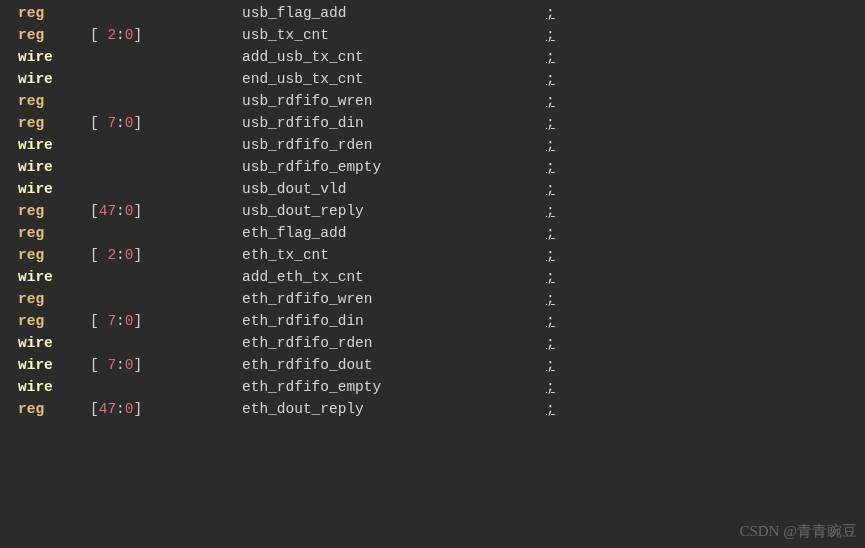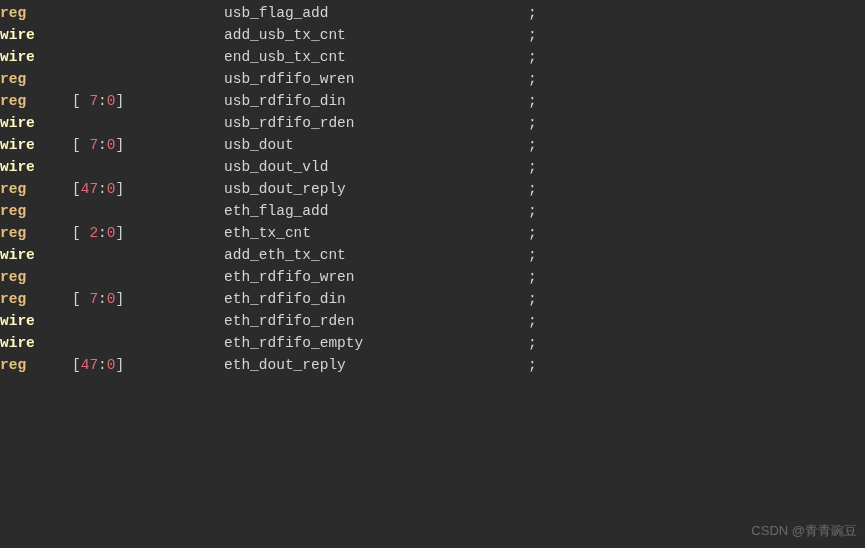--- a/index.html
+++ b/index.html
@@ -10,55 +10,58 @@
     line-height: 22px;
     color: #d4d4d4;
     width: 865px;
     height: 548px;
     overflow: hidden;
     position: relative;
     padding-top: 2px;
   }
   .line {
     white-space: pre;
-    padding-left: 0;
+    padding-left: 18px;
+    text-decoration: underline;
   }
   .kw-reg { color: #e8c07d; font-weight: bold; }
   .kw-wire { color: #fef9c3; font-weight: bold; }
   .bracket { color: #d4d4d4; }
   .num { color: #e06c75; }
   .ident { color: #d4d4d4; }
   .semi { color: #d4d4d4; }
   .watermark {
     position: absolute;
     right: 8px;
     bottom: 6px;
     color: rgba(220,220,220,0.35);
-    font-size: 13px;
-    font-family: Liberation Sans, sans-serif;
+    font-size: 15px;
+    font-family: Liberation Serif, serif;
   }
   .col-kw { display:inline-block; width: 72px; }
   .col-range { display:inline-block; width: 152px; }
   .col-ident { display:inline-block; width: 304px; }
 </style>
 </head>
 <body>
 
 <div id="code">
     <div class="line"><span class="col-kw"><span class="kw-reg">reg</span></span><span class="col-range"></span><span class="col-ident"><span class="ident">usb_flag_add</span></span><span class="semi">;</span></div>
+    <div class="line"><span class="col-kw"><span class="kw-reg">reg</span></span><span class="col-range"><span class="bracket">[</span>&nbsp;<span class="num">2</span><span class="bracket">:</span><span class="num">0</span><span class="bracket">]</span></span><span class="col-ident"><span class="ident">usb_tx_cnt</span></span><span class="semi">;</span></div>
     <div class="line"><span class="col-kw"><span class="kw-wire">wire</span></span><span class="col-range"></span><span class="col-ident"><span class="ident">add_usb_tx_cnt</span></span><span class="semi">;</span></div>
     <div class="line"><span class="col-kw"><span class="kw-wire">wire</span></span><span class="col-range"></span><span class="col-ident"><span class="ident">end_usb_tx_cnt</span></span><span class="semi">;</span></div>
     <div class="line"><span class="col-kw"><span class="kw-reg">reg</span></span><span class="col-range"></span><span class="col-ident"><span class="ident">usb_rdfifo_wren</span></span><span class="semi">;</span></div>
     <div class="line"><span class="col-kw"><span class="kw-reg">reg</span></span><span class="col-range"><span class="bracket">[</span>&nbsp;<span class="num">7</span><span class="bracket">:</span><span class="num">0</span><span class="bracket">]</span></span><span class="col-ident"><span class="ident">usb_rdfifo_din</span></span><span class="semi">;</span></div>
     <div class="line"><span class="col-kw"><span class="kw-wire">wire</span></span><span class="col-range"></span><span class="col-ident"><span class="ident">usb_rdfifo_rden</span></span><span class="semi">;</span></div>
-    <div class="line"><span class="col-kw"><span class="kw-wire">wire</span></span><span class="col-range"><span class="bracket">[</span>&nbsp;<span class="num">7</span><span class="bracket">:</span><span class="num">0</span><span class="bracket">]</span></span><span class="col-ident"><span class="ident">usb_dout</span></span><span class="semi">;</span></div>
+    <div class="line"><span class="col-kw"><span class="kw-wire">wire</span></span><span class="col-range"></span><span class="col-ident"><span class="ident">usb_rdfifo_empty</span></span><span class="semi">;</span></div>
     <div class="line"><span class="col-kw"><span class="kw-wire">wire</span></span><span class="col-range"></span><span class="col-ident"><span class="ident">usb_dout_vld</span></span><span class="semi">;</span></div>
     <div class="line"><span class="col-kw"><span class="kw-reg">reg</span></span><span class="col-range"><span class="bracket">[</span><span class="num">47</span><span class="bracket">:</span><span class="num">0</span><span class="bracket">]</span></span><span class="col-ident"><span class="ident">usb_dout_reply</span></span><span class="semi">;</span></div>
     <div class="line"><span class="col-kw"><span class="kw-reg">reg</span></span><span class="col-range"></span><span class="col-ident"><span class="ident">eth_flag_add</span></span><span class="semi">;</span></div>
     <div class="line"><span class="col-kw"><span class="kw-reg">reg</span></span><span class="col-range"><span class="bracket">[</span>&nbsp;<span class="num">2</span><span class="bracket">:</span><span class="num">0</span><span class="bracket">]</span></span><span class="col-ident"><span class="ident">eth_tx_cnt</span></span><span class="semi">;</span></div>
     <div class="line"><span class="col-kw"><span class="kw-wire">wire</span></span><span class="col-range"></span><span class="col-ident"><span class="ident">add_eth_tx_cnt</span></span><span class="semi">;</span></div>
     <div class="line"><span class="col-kw"><span class="kw-reg">reg</span></span><span class="col-range"></span><span class="col-ident"><span class="ident">eth_rdfifo_wren</span></span><span class="semi">;</span></div>
     <div class="line"><span class="col-kw"><span class="kw-reg">reg</span></span><span class="col-range"><span class="bracket">[</span>&nbsp;<span class="num">7</span><span class="bracket">:</span><span class="num">0</span><span class="bracket">]</span></span><span class="col-ident"><span class="ident">eth_rdfifo_din</span></span><span class="semi">;</span></div>
     <div class="line"><span class="col-kw"><span class="kw-wire">wire</span></span><span class="col-range"></span><span class="col-ident"><span class="ident">eth_rdfifo_rden</span></span><span class="semi">;</span></div>
+    <div class="line"><span class="col-kw"><span class="kw-wire">wire</span></span><span class="col-range"><span class="bracket">[</span>&nbsp;<span class="num">7</span><span class="bracket">:</span><span class="num">0</span><span class="bracket">]</span></span><span class="col-ident"><span class="ident">eth_rdfifo_dout</span></span><span class="semi">;</span></div>
     <div class="line"><span class="col-kw"><span class="kw-wire">wire</span></span><span class="col-range"></span><span class="col-ident"><span class="ident">eth_rdfifo_empty</span></span><span class="semi">;</span></div>
     <div class="line"><span class="col-kw"><span class="kw-reg">reg</span></span><span class="col-range"><span class="bracket">[</span><span class="num">47</span><span class="bracket">:</span><span class="num">0</span><span class="bracket">]</span></span><span class="col-ident"><span class="ident">eth_dout_reply</span></span><span class="semi">;</span></div>
   </div>
 <div class="watermark">CSDN @青青豌豆</div>
 
 </body></html>

